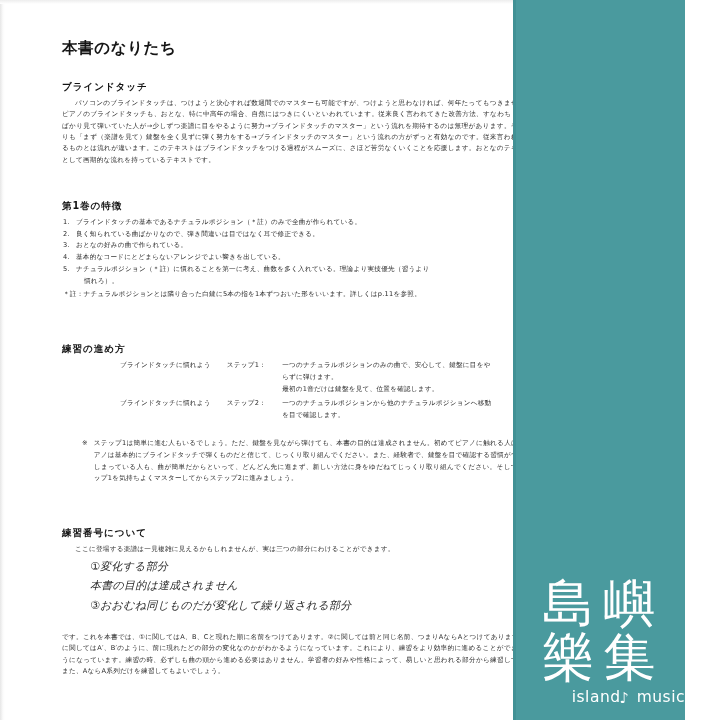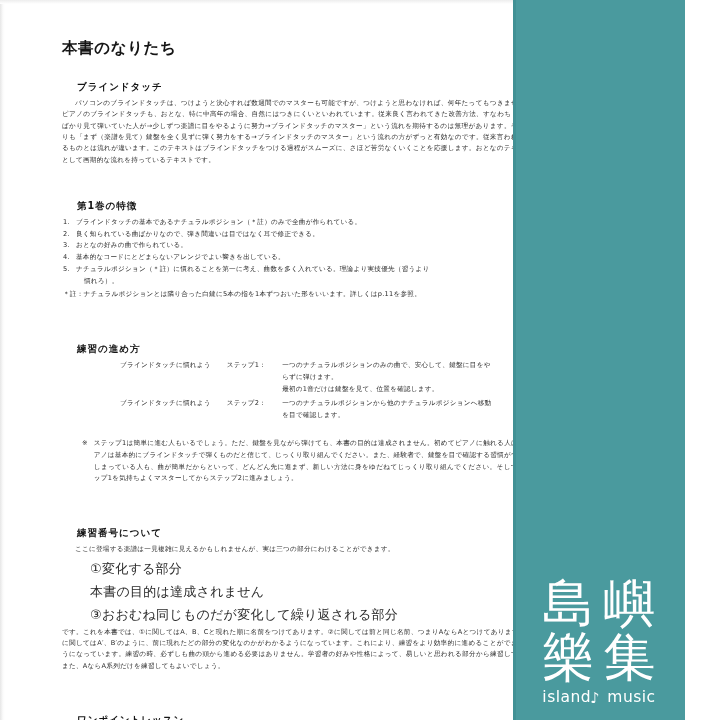--- a/index.html
+++ b/index.html
@@ -69,21 +69,21 @@
     text-align: center;
     letter-spacing: 0;
   }
   .logo-sub {
     margin-top: 4px;
     font-family: "DejaVu Sans", "Liberation Sans", sans-serif;
     font-size: 15.5px;
     letter-spacing: .5px;
     color: #ffffff;
     display: flex;
-    justify-content: center;
+    justify-content: flex-end;
     align-items: baseline;
     gap: 7px;
   }
   .logo-sub .word {
     display: inline-flex;
     align-items: baseline;
   }
   .note-glyph {
     font-family: "DejaVu Sans", sans-serif;
     font-size: 15px;
@@ -119,21 +119,21 @@
 
   .sec {
     margin-bottom: 16px;
   }
   .sec-head {
     font-family: "DejaVu Sans", "Liberation Sans", sans-serif;
     font-size: 9.6px;
     font-weight: 700;
     letter-spacing: .9px;
     color: #141414;
-    margin: 0 0 4px 15px;
+    margin: 0 0 4px 0;
   }
   .para {
     font-family: "DejaVu Sans", "Liberation Sans", sans-serif;
     font-size: 6.6px;
     line-height: 1.72;
     color: #2a2a2a;
     letter-spacing: .25px;
     text-align: justify;
     margin: 0;
   }
@@ -196,28 +196,29 @@
     line-height: 1.80;
     color: #2a2a2a;
     letter-spacing: .25px;
     margin-top: 16px;
     padding-left: 20px;
   }
   .note-mark { margin-right: 6px; }
   .note-text { flex: 1; text-align: justify; }
 
   .circ-list {
-    margin: 1px 0 0 0;
+    margin: 1px 0 16px 0;
     padding-left: 28px;
     list-style: none;
     font-family: "DejaVu Sans", "Liberation Sans", sans-serif;
-    font-size: 13px;
+    font-size: 11px;
     line-height: 1.80;
     color: #2a2a2a;
     letter-spacing: .25px;
+    font-style: italic;
   }
   .gap-md { height: 18px; }
   .gap-lg { height: 26px; }
 </style>
 </head>
 <body>
 
 <div id="page" style="background: rgb(255, 255, 255);">
 
   <div class="scan-edge-left"></div>

